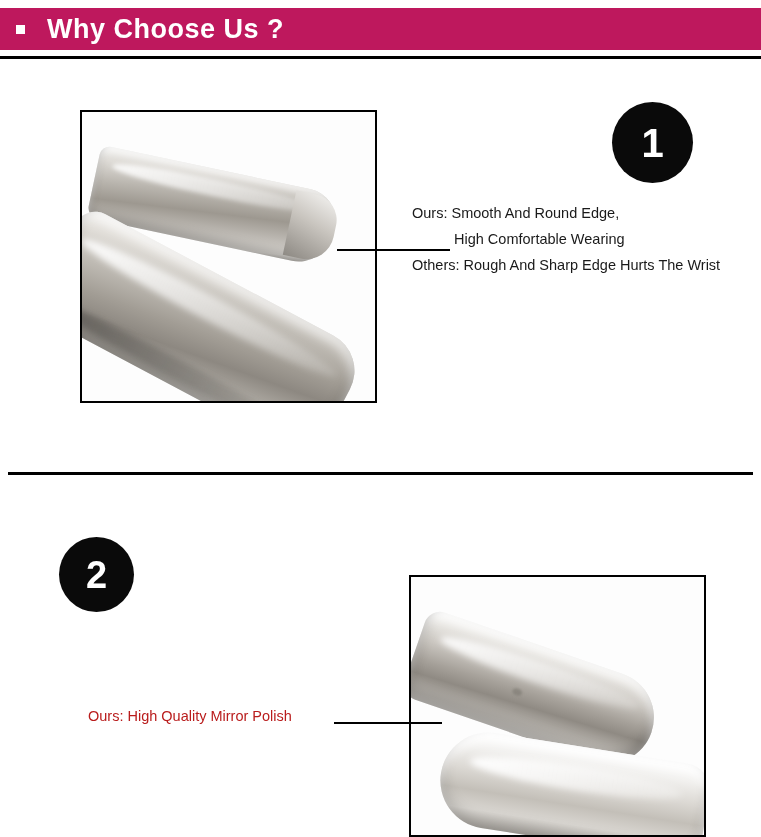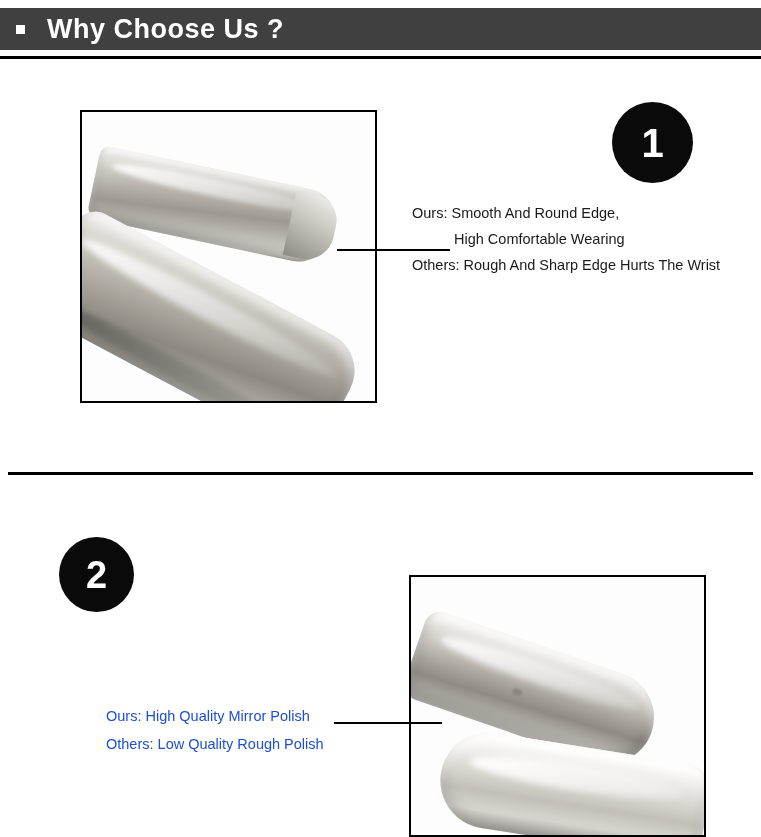--- a/index.html
+++ b/index.html
@@ -15,21 +15,21 @@
     overflow: hidden;
   }
 
   
   .header-bar {
     position: absolute;
     left: 0;
     top: 8px;
     width: 761px;
     height: 42px;
-    background: #404040;
+    background: #be185d;
     display: flex;
     align-items: center;
   }
   .header-marker {
     width: 9px;
     height: 9px;
     background: #ffffff;
     margin-left: 16px;
     margin-right: 22px;
     flex: none;
@@ -139,24 +139,23 @@
     width: 108px;
     height: 2px;
     background: #000000;
   }
   .text-2 {
     position: absolute;
     left: 88px;
     top: 702px;
     width: 300px;
     font-size: 14.5px;
-    color: #1d4ed8;
+    color: #b91c1c;
     line-height: 28px;
     white-space: nowrap;
-    margin-left: 18px;
   }
 
   
   .photo-1-canvas, .photo-2-canvas {
     position: absolute;
     inset: 0;
     background: #fdfdfd;
   }
 
   
@@ -356,14 +355,13 @@
     <div class="p2-lower">
       <div class="p2-lower-hi"></div>
     </div>
   </div>
 </div>
 
 <div class="leader-2"></div>
 
 <div class="text-2">
   <div>Ours: High Quality Mirror Polish</div>
-  <div>Others: Low Quality Rough Polish</div>
 </div>
 
 </body></html>

